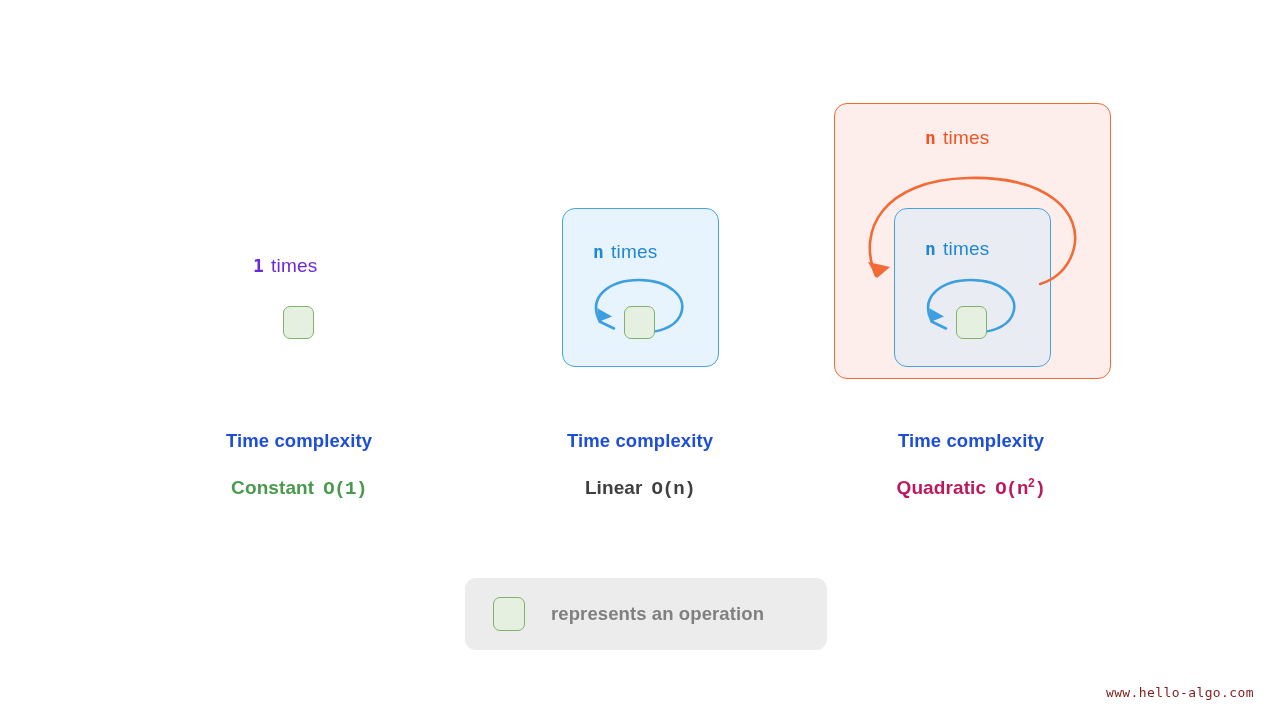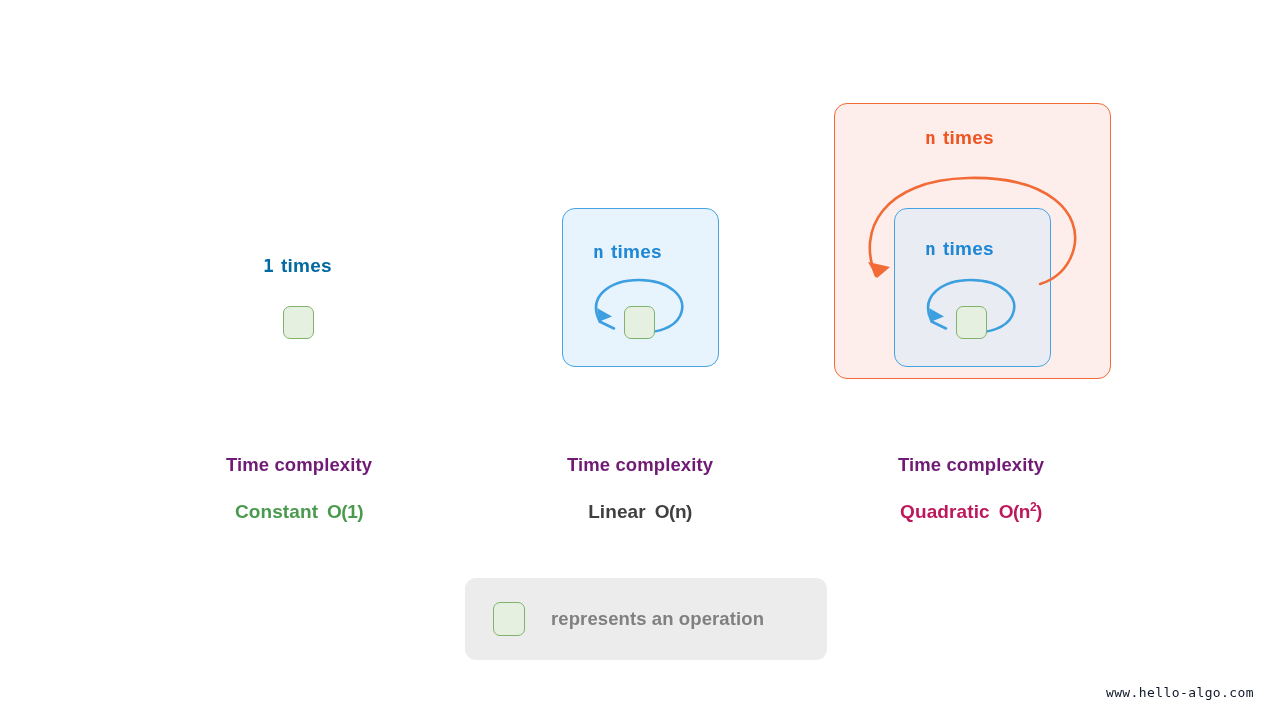--- a/index.html
+++ b/index.html
@@ -28,24 +28,24 @@
     font-size: 19px;
     line-height: 1;
     letter-spacing: 0.2px;
   }
   .times-label .cnt {
     font-family: "DejaVu Sans Mono", "Liberation Mono", monospace;
     font-weight: 700;
     font-size: 18px;
   }
   .times-label .word {
-    font-weight: 700;
+    font-weight: 400;
     margin-left: 7px;
   }
-  .times-green { color: #0369a1; margin-left: 10px; }
+  .times-green { color: #6d28d9; }
   .times-blue  { color: #1f87d3; }
   .times-orange{ color: #ee5522; }
 
   
   .op-square {
     position: absolute;
     width: 31px;
     height: 33px;
     border: 1.6px solid #7fb36b;
     border-radius: 7px;
@@ -82,34 +82,33 @@
   
   .caption-block {
     position: absolute;
     text-align: center;
     white-space: nowrap;
     transform: translateX(-50%);
   }
   .caption-title {
     font-size: 18.5px;
     font-weight: 700;
-    color: #701a75;
+    color: #1d4ed8;
     letter-spacing: 0.1px;
     line-height: 1;
-    margin-top: 24px;
   }
   .caption-value {
     margin-top: 27px;
     font-size: 19px;
     font-weight: 700;
     line-height: 1;
     letter-spacing: 0.1px;
   }
   .caption-value .bigo {
-    font-family: Liberation Sans, sans-serif;
+    font-family: Liberation Mono, monospace;
     font-weight: 700;
     font-size: 19px;
     margin-left: 9px;
     letter-spacing: -0.5px;
     text-align: center;
   }
   .caption-value .bigo sup {
     font-size: 12px;
     vertical-align: super;
     line-height: 0;
@@ -117,21 +116,21 @@
   .val-green  { color: #4a9a4e; }
   .val-blue   { color: #404040; }
   .val-orange { color: #be185d; }
 
   
   .legend {
     position: absolute;
     left: 465px;
     top: 578px;
     width: 362px;
-    height: 82px;
+    height: 72px;
     background: #ececec;
     border-radius: 11px;
     display: flex;
     align-items: center;
     box-sizing: border-box;
     padding-left: 28px;
   }
   .legend .op-square {
     position: relative;
     width: 32px;
@@ -146,21 +145,21 @@
     letter-spacing: 0.1px;
   }
 
   
   .watermark {
     position: absolute;
     right: 26px;
     bottom: 20px;
     font-family: "DejaVu Sans Mono", "Liberation Mono", monospace;
     font-size: 13px;
-    color: #0f172a;
+    color: #7f1d1d;
     letter-spacing: 0.4px;
   }
 </style>
 </head>
 <body>
 
 <div class="stage">
 
   <div class="times-label times-green" style="left:253px; top:256px;">
     <span class="cnt">1</span><span class="word">times</span>

